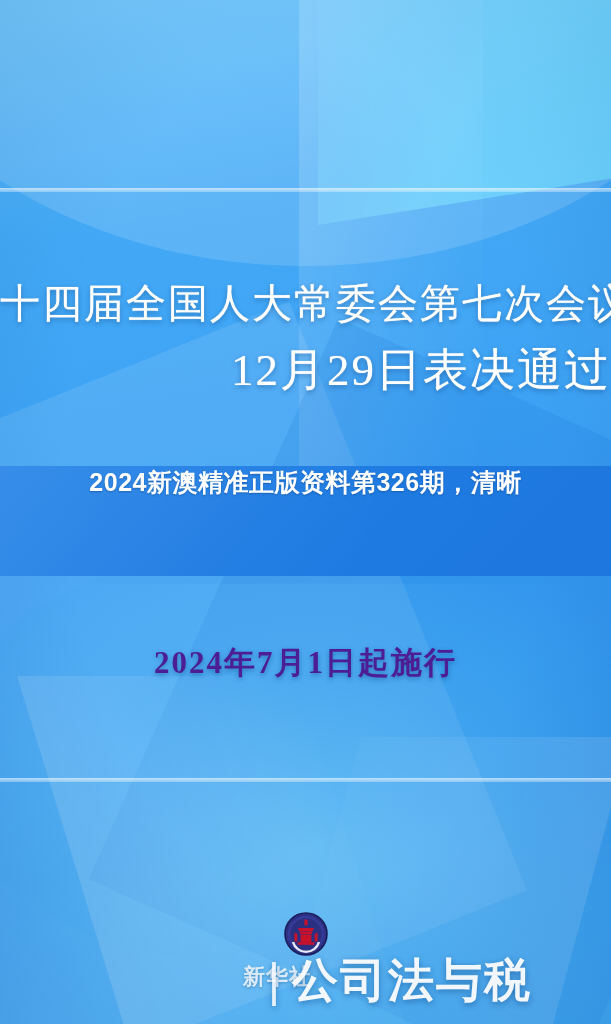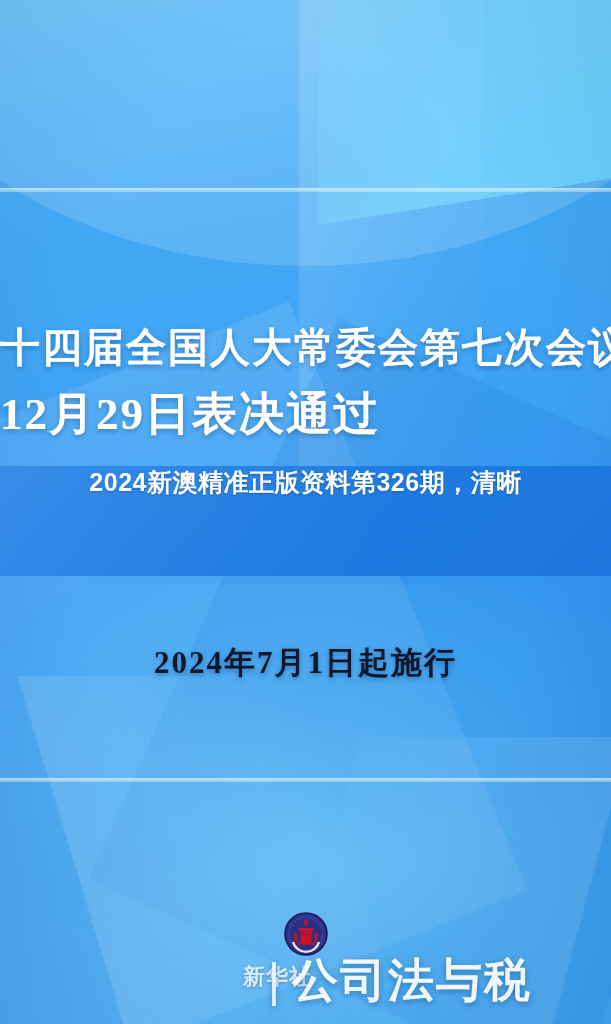--- a/index.html
+++ b/index.html
@@ -83,37 +83,36 @@
   .rule{
     position:absolute; left:0; width:100%; height:4px;
     background:linear-gradient(to bottom,rgba(255,255,255,.62),rgba(255,255,255,.30));
   }
   .rule.r1{top:188px;}
   .rule.r2{top:778px;}
 
   
   .headline{
     position:absolute; left:0; width:100%;
-    text-align:left;
+    text-align:right;
     color:#ffffff;
     font-family:"Liberation Serif","DejaVu Serif",serif;
-    font-weight:700;
+    font-weight:400;
     text-shadow:0 2px 5px rgba(10,60,120,.45), 0 0 1px rgba(255,255,255,.9);
     letter-spacing:2px;
     white-space:nowrap;
-    margin-top:44px;
   }
   .headline.l1{top:276px; font-size:40px;}
   .headline.l2{top:340px; font-size:45px;}
 
   .effective{
     position:absolute; left:0; width:100%;
     top:642px;
     text-align:center;
-    color:#0f172a;
+    color:#4c1d95;
     font-family:"Liberation Serif","DejaVu Serif",serif;
     font-weight:700;
     font-size:31px;
     letter-spacing:2px;
     text-shadow:0 2px 5px rgba(10,60,120,.45);
     white-space:nowrap;
   }
 
   
   .wm-mid{

